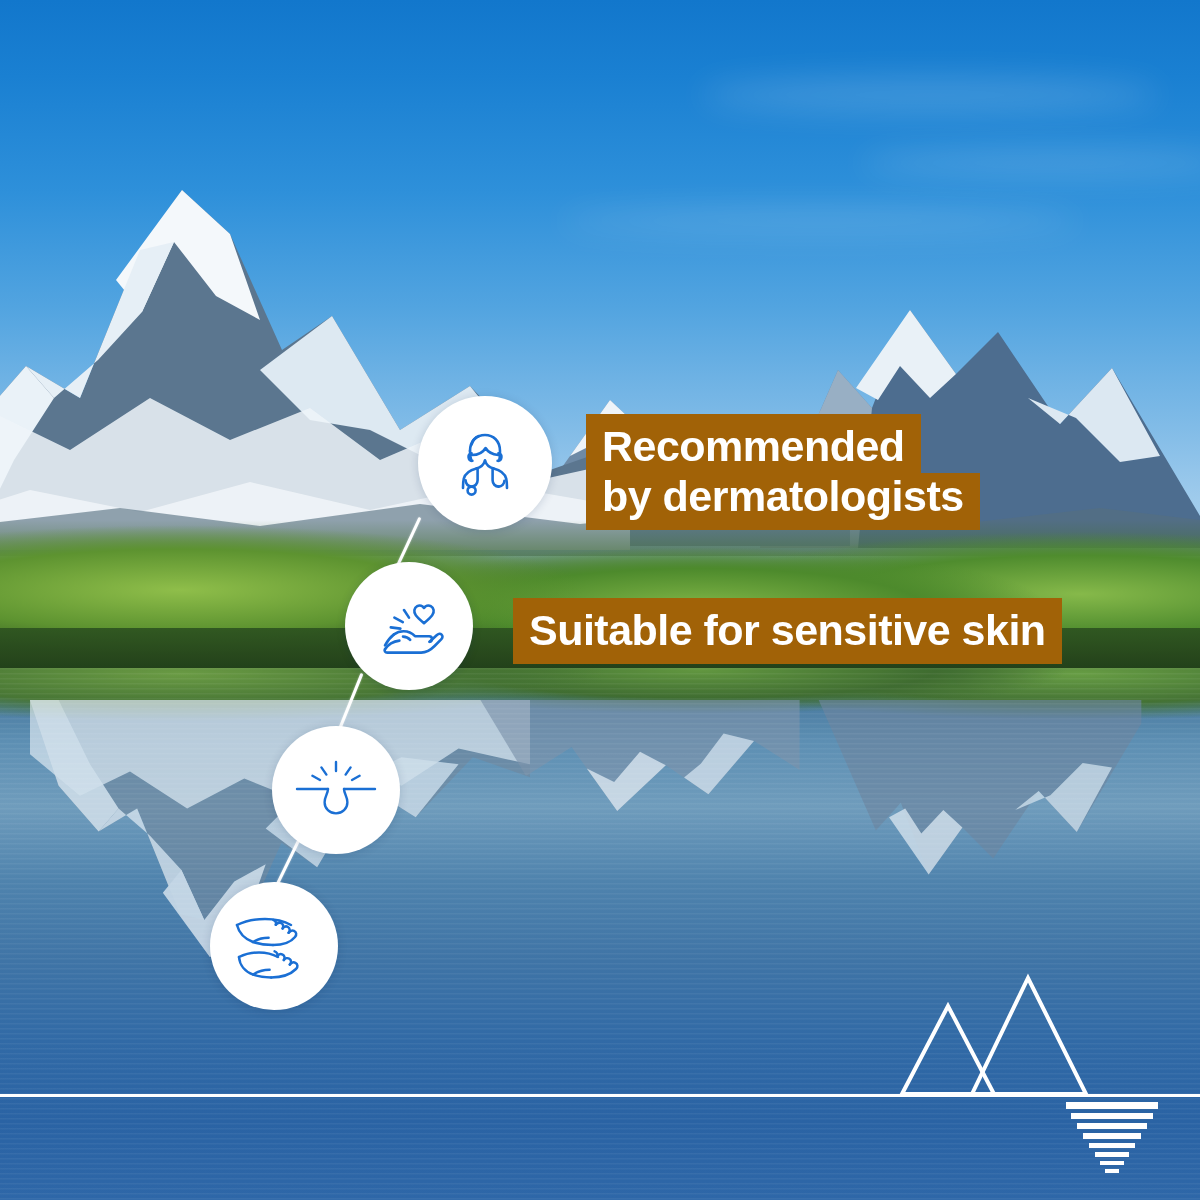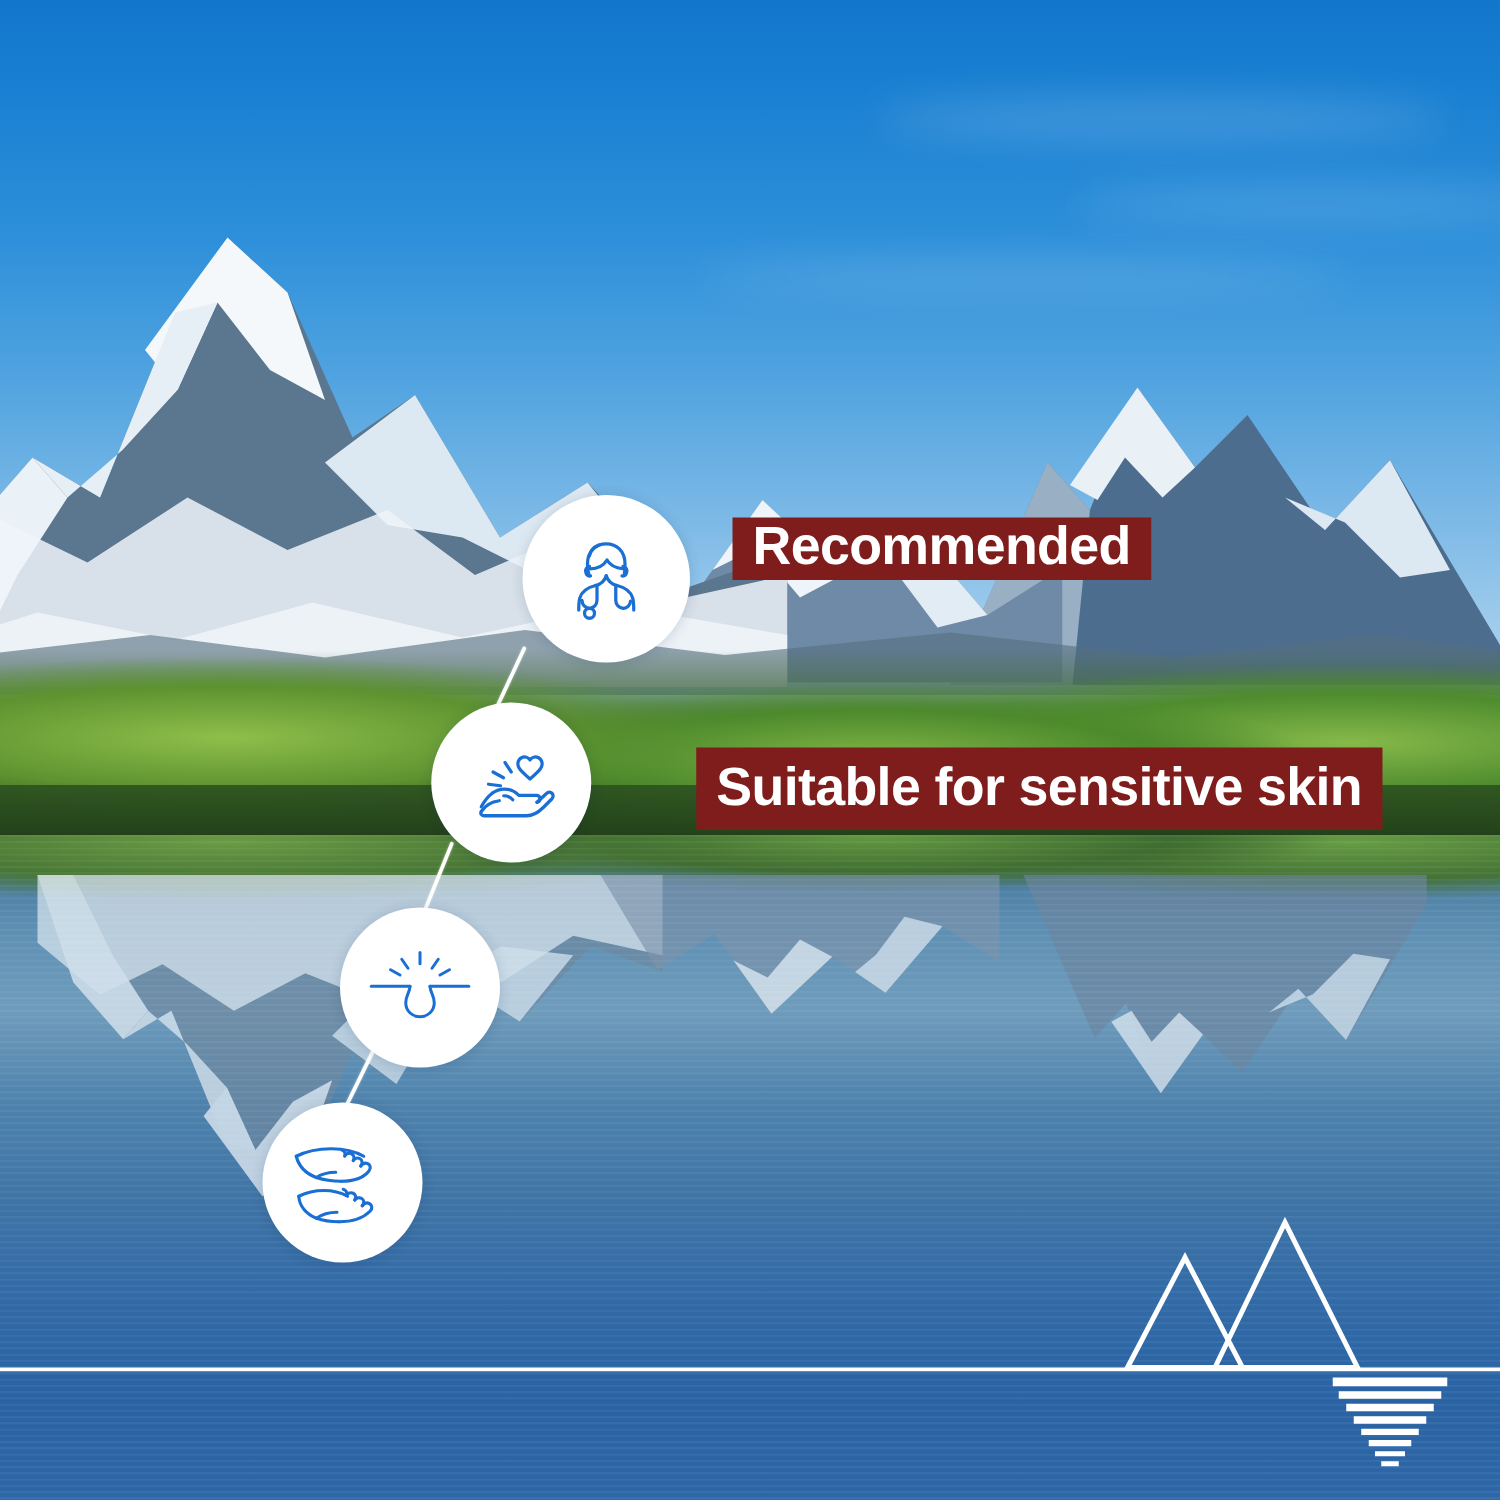--- a/index.html
+++ b/index.html
@@ -93,21 +93,21 @@
     display:flex; align-items:center; justify-content:center;
     box-shadow:0 1px 10px rgba(10,40,80,.16);
   }
   .bubble svg { display:block; }
 
   .tag {
     position:absolute;
     display:flex; flex-direction:column; align-items:flex-start;
   }
   .tag .line {
-    background:#7f1d1d;
+    background:#a16207;
     color:#ffffff;
     font-weight:700;
     letter-spacing:-.012em;
     white-space:nowrap;
     font-size:43px;
     line-height:1.0;
     padding:11px 16px 12px 16px;
   }
   .tag.two .line:first-child { padding-bottom:5px; }
   .tag.two .line:last-child  { padding-top:2px; }
@@ -229,39 +229,40 @@
           <path d="M31.6 44.8v11.4c0 3.6-2.6 6.4-6 6.4s-6-2.8-6-6.4"></path>
           <circle cx="25.6" cy="66.6" r="4"></circle>
           <path d="M46.6 45.6v10.6c0 3.6 2.6 6.4 6 6.4"></path>
           <path d="M52.6 62.6c3.2 0 5.8-2.6 5.8-5.8"></path>
         </g>
       </svg>
     </div>
 
     <div class="tag two" style="left:586px; top:414px;">
       <span class="line">Recommended</span>
+      <span class="line">by dermatologists</span>
     </div>
 
     <div class="bubble" style="left:345px; top:562px; width:128px; height:128px;">
       <svg width="80" height="78" viewBox="0 0 80 78">
         <g fill="none" stroke="#1a6fd4" stroke-width="2.6" stroke-linecap="round" stroke-linejoin="round">
           <path d="M46.8 28.2c-2.6-3.4-1.6-7.4 1.4-9 2.6-1.4 5.4-0.4 6.8 1.8 1.4-2.2 4.2-3.2 6.8-1.8 3 1.6 4 5.6 1.4 9-2 2.6-8.2 8-8.2 8s-6.2-5.4-8.2-8z"></path>
           <path d="M40 30.6l-5 -7.6"></path>
           <path d="M33.8 35.2l-8.4 -4.6"></path>
           <path d="M31.4 41.6l-9.6 -1.2"></path>
           <path d="M16 62.2c3-4.6 8.2-7.8 14.4-8.6"></path>
           <path d="M16 62.2c-1 1.6 0.2 3.4 2.2 3.4h34c5.2 0 9.4-2.6 13.4-6.6l6.8-6.8c1.4-1.4 1.4-3.4 0.2-4.6-1.2-1.2-3-1.2-4.4 0.2l-7.6 7"></path>
           <path d="M60.6 54.8c1.4-0.2 2.4-1.4 2.4-2.8 0-1.6-1.2-2.8-2.8-2.8H46c-3-3.2-7-5-11.4-5-3.6 0-7 1.2-9.6 3.2"></path>
           <path d="M25 47.4c-3.4 2.6-6.6 6.6-9 11"></path>
           <path d="M34 49.6c2.8 0 5.4 1.2 7.2 3.2"></path>
         </g>
       </svg>
     </div>
 
-    <div class="tag" style="left:513px; top:598px;margin-left:44px;">
+    <div class="tag" style="left:513px; top:598px;">
       <span class="line">Suitable for sensitive skin</span>
     </div>
 
     <div class="bubble" style="left:272px; top:726px; width:128px; height:128px;">
       <svg width="86" height="72" viewBox="0 0 86 72">
         <g fill="none" stroke="#1a6fd4" stroke-width="2.4" stroke-linecap="round" stroke-linejoin="round">
           <path d="M4 35h31"></path>
           <path d="M51 35h31"></path>
           <path d="M35 35c0 4.4-3.4 7.4-3.4 13.2 0 6.4 5 11.2 11.4 11.2s11.4-4.8 11.4-11.2c0-5.8-3.4-8.8-3.4-13.2"></path>
           <path d="M43 17v-9"></path>

